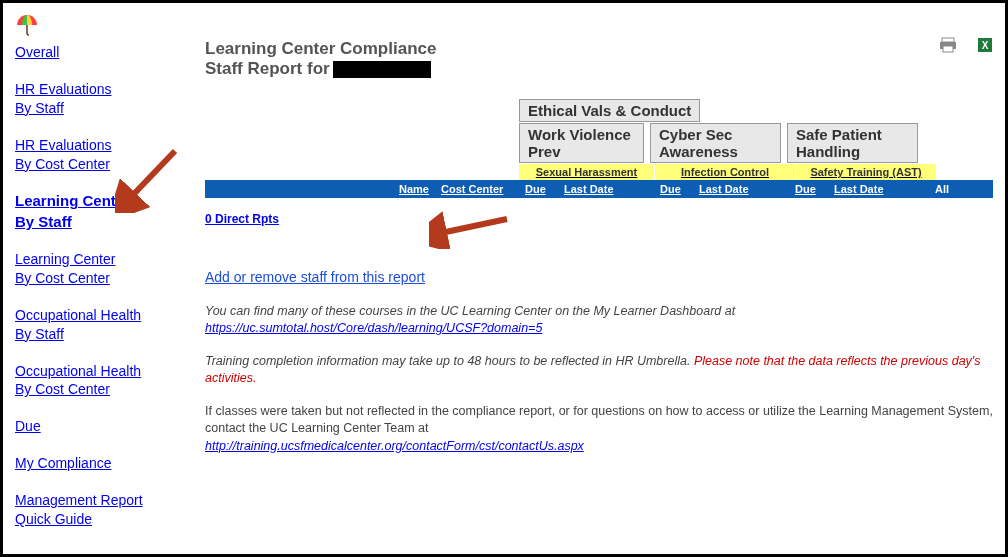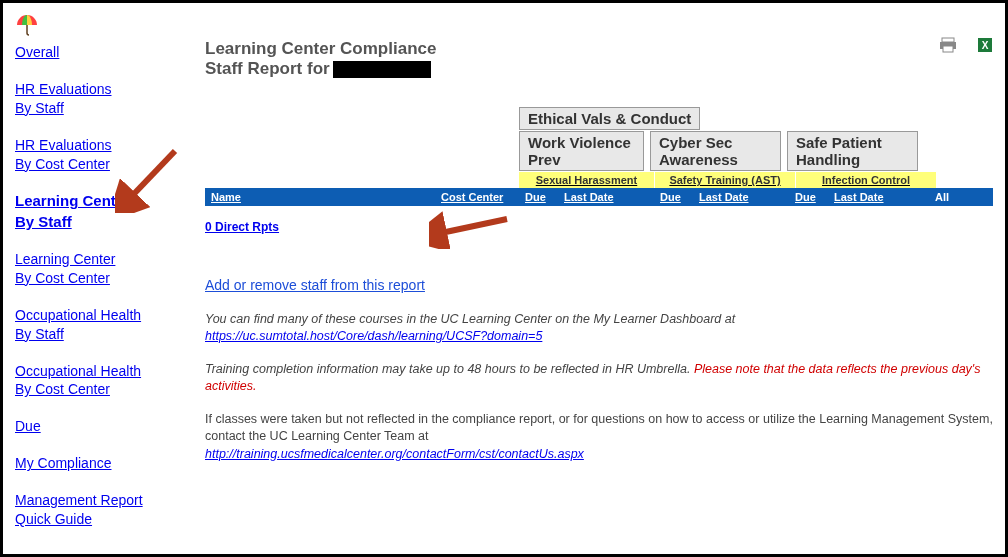--- a/index.html
+++ b/index.html
@@ -24,21 +24,21 @@
       text-decoration: underline;
       margin-bottom: 0;
       line-height: 1.35;
       font-size: 14px;
     }
     .nav-group { margin-bottom: 18px; }
     .nav-link.active { font-weight: bold; font-size: 15px; }
     .main { flex: 1; padding-left: 10px; padding-top: 28px; position: relative; }
     .top-icons { position: absolute; top: 34px; right: 12px; display: flex; gap: 20px; }
     .icon-btn { cursor: pointer; }
-    .title-block { margin-bottom: 28px; }
+    .title-block { margin-bottom: 20px; }
     .title-line { font-size: 17px; font-weight: bold; color: #545454; }
     .redacted { 
       display: inline-block; 
       background: #000; 
       width: 98px; 
       height: 17px; 
       vertical-align: middle;
       margin-left: 3px;
     }
     .table-wrap { margin-bottom: 18px; }
@@ -67,21 +67,21 @@
     .hdr-row { display: flex; background: #0d5db3; }
     .hdr { 
       color: #fff; 
       text-decoration: underline; 
       font-size: 11px; 
       font-weight: bold; 
       padding: 3px 6px;
       cursor: pointer;
     }
     .hdr.nolink { text-decoration: none; cursor: default; text-align: center; }
-    .h-name { width: 230px; }
+    .h-name { width: 230px; text-align: right; }
     .h-cc { width: 84px; }
     .h-due { width: 39px; }
     .h-ld { width: 96px; }
     .h-all { width: 36px; text-align: center; }
     .direct-rpts { 
       color: #0000EE; 
       text-decoration: underline; 
       font-weight: bold; 
       font-size: 12px; 
       cursor: pointer;
@@ -171,22 +171,22 @@
       <div class="tab-row">
         <div class="tab">Ethical Vals &amp; Conduct</div>
       </div>
       <div class="tab-row">
         <div class="tab" style="width:125px">Work Violence Prev</div>
         <div class="tab" style="width:131px">Cyber Sec Awareness</div>
         <div class="tab" style="width:131px">Safe Patient Handling</div>
       </div>
       <div class="cat-row">
         <div class="cat cat1">Sexual Harassment</div>
+        <div class="cat cat3">Infection Control</div>
         <div class="cat cat2">Safety Training (AST)</div>
-        <div class="cat cat3">Infection Control</div>
       </div>
       <div class="hdr-row">
         <div class="hdr h-name">Name</div>
         <div class="hdr h-cc">Cost Center</div>
         <div class="hdr h-due">Due</div>
         <div class="hdr h-ld">Last Date</div>
         <div class="hdr h-due">Due</div>
         <div class="hdr h-ld">Last Date</div>
         <div class="hdr h-due">Due</div>
         <div class="hdr h-ld">Last Date</div>

